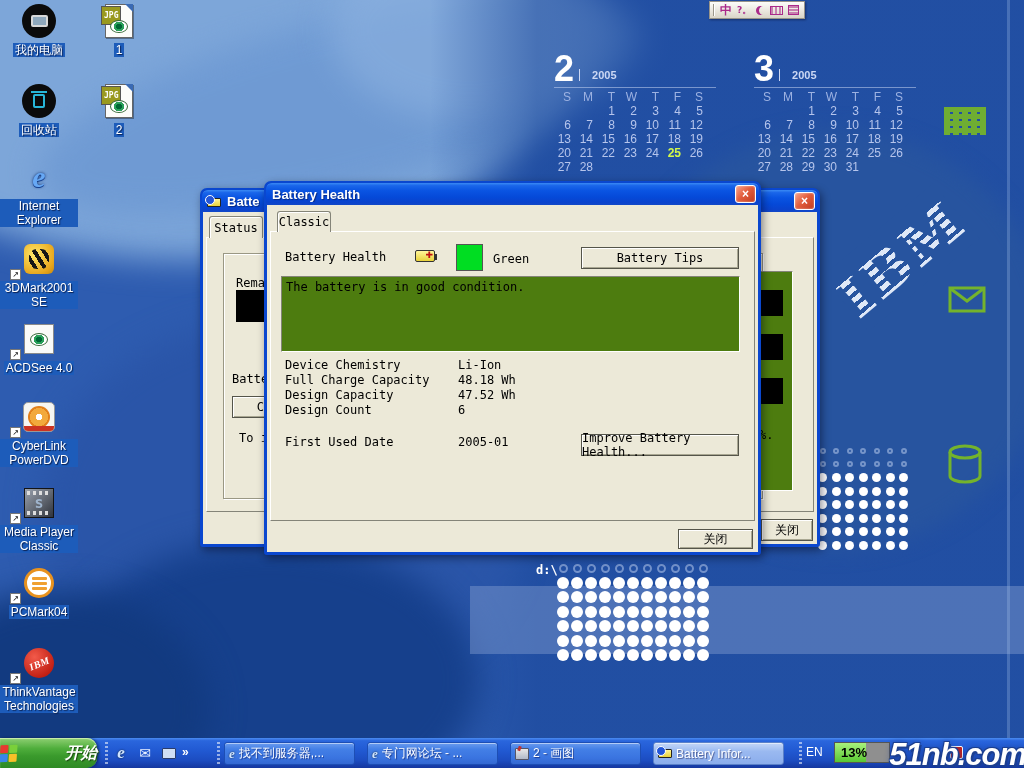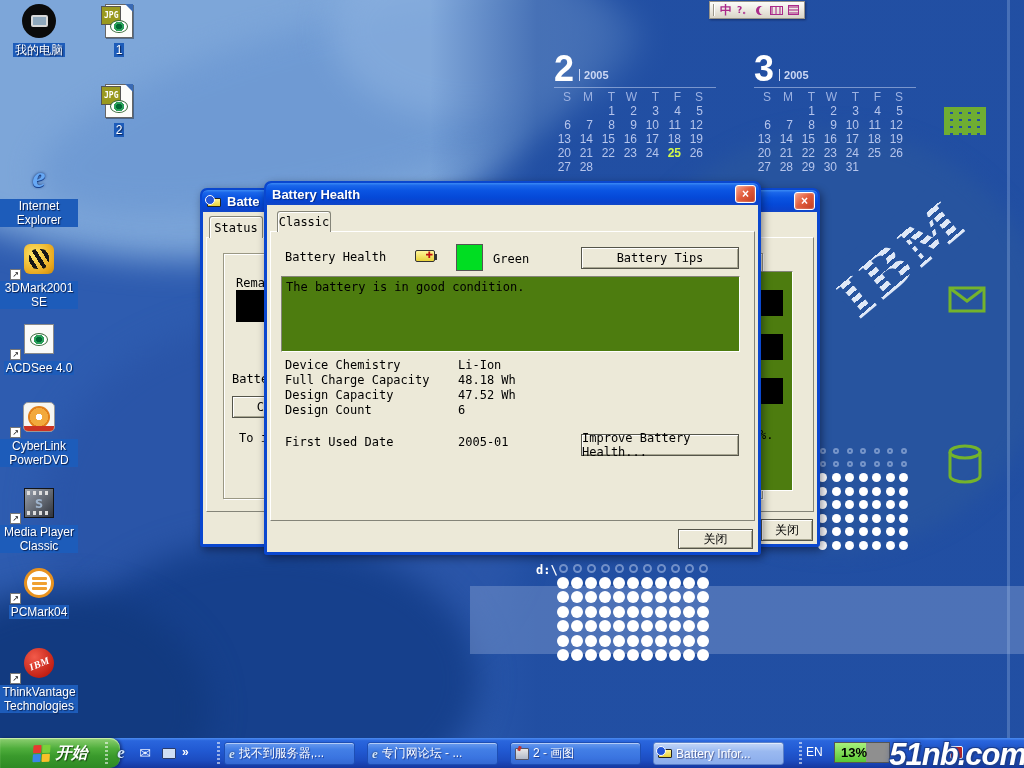--- a/index.html
+++ b/index.html
@@ -9,21 +9,21 @@
 
   
   .blob{position:absolute;filter:blur(16px);border-radius:50%}
   .band{position:absolute}
   .edge{position:absolute;background:rgba(175,200,235,.55)}
 
   
   .cal{width:162px;color:#b6c5ec}
   .cal-title{display:flex;align-items:flex-end;height:32px}
   .cal-month{font:bold 36px "Liberation Sans",sans-serif;color:#fff;line-height:30px}
-  .cal-year{font:bold 11px "Liberation Sans",sans-serif;color:#ccd8f4;border-left:1px solid #ccd8f4;padding-left:4px;margin:0 16px 3px 5px}
+  .cal-year{font:bold 11px "Liberation Sans",sans-serif;color:#ccd8f4;border-left:1px solid #ccd8f4;padding-left:12px;margin:0 16px 3px 5px}
   .cal-sep{height:1px;background:rgba(195,210,240,.55);margin:3px 0 2px}
   .cal-head,.cal-grid{display:grid;grid-template-columns:repeat(7,22px)}
   .cal-cell{font:12px "Liberation Sans",sans-serif;height:14px;line-height:14px;text-align:right;padding-right:5px}
   .cal-hd{color:#9db2e2}
   .cal-hl{color:#d3f84a;font-weight:bold}
 
   
   .ibm{transform:rotate(-40deg);transform-origin:left center;font:900 56px "DejaVu Serif",serif;letter-spacing:3px;color:#e9f0fc;position:relative;opacity:.95}
   .ibm i{position:absolute;inset:-4px 0 -2px 0;background:repeating-linear-gradient(180deg,rgba(39,84,159,0) 0 5px,#27549f 5px 9px)}
 
@@ -93,23 +93,23 @@
   .dlgtext{position:absolute;font:12px "DejaVu Sans Mono",monospace;color:#000;white-space:nowrap}
   .blackbox{position:absolute;background:#000}
   .batt-ico{width:20px;height:12px;background:linear-gradient(#fff59a,#e8d23a);border:1px solid #333;border-radius:2px;position:relative}
   .batt-ico::before{content:"";position:absolute;right:-3px;top:3px;width:3px;height:6px;background:#333}
   .batt-ico::after{content:"✚";position:absolute;right:1px;top:-1px;color:#c01010;font-size:9px}
   .swatch{position:absolute;border:1px solid #555}
 
   
   #taskbar{position:absolute;left:0;top:738px;width:1024px;height:30px;
     background:linear-gradient(180deg,#4b8df2 0%,#2a66dd 9%,#2159d2 42%,#1c4cc0 75%,#15379f 100%);z-index:40}
-  #startbtn{position:absolute;left:0;top:0;width:120px;height:30px;border-radius:0 10px 10px 0;
+  #startbtn{position:absolute;left:0;top:0;width:97px;height:30px;border-radius:0 10px 10px 0;
     background:linear-gradient(180deg,#8fd073 0%,#4fae3c 35%,#3a9a2c 60%,#2e8a24 100%);
-    box-shadow:inset 0 1px 1px #cdf0b0,2px 0 3px rgba(0,0,30,.4);display:flex;align-items:center;justify-content:center;gap:6px;cursor:pointer}
+    box-shadow:inset 0 1px 1px #cdf0b0,2px 0 3px rgba(0,0,30,.4);display:flex;align-items:center;justify-content:space-between;gap:6px;cursor:pointer}
   #startbtn .txt{color:#fff;font:bold italic 16px "Liberation Sans",sans-serif;text-shadow:1px 1px 1px #1a4a10}
   .winflag{display:grid;grid-template-columns:8px 8px;grid-template-rows:8px 8px;gap:1px;transform:skew(-6deg) rotate(-2deg)}
   .winflag i{border-radius:1px}
   .ql-sep{width:3px;height:22px;margin:4px 3px;background:repeating-linear-gradient(180deg,rgba(255,255,255,.55) 0 2px,transparent 2px 4px)}
   .qlicon{width:18px;height:20px;margin:5px 2px;display:flex;align-items:center;justify-content:center;cursor:pointer}
   .taskbtn{position:absolute;top:4px;height:23px;width:131px;border-radius:3px;border:1px solid #1d4eb4;
     background:linear-gradient(180deg,#6a9bef 0%,#437fe6 30%,#3a74e0 70%,#3468d2 100%);
     box-shadow:inset 0 1px 0 rgba(255,255,255,.5);display:flex;align-items:center;gap:4px;padding:0 4px;cursor:pointer}
   .taskbtn.active{background:linear-gradient(180deg,#c3d6f8 0%,#9ab9f0 40%,#8badec 100%);border-color:#5a80c8}
   .taskbtn .tlabel{color:#fff;font:12px "Liberation Sans",sans-serif;white-space:nowrap;overflow:hidden;text-shadow:1px 1px 1px rgba(0,0,60,.5)}
@@ -411,20 +411,28 @@
   </div>
   <div class="dicon" style="left:80px;top:2px">
     <div class="glyph">
         <div class="g-page">
           <span class="g-jpgtag">JPG</span>
           <div class="g-eye big"></div>
         </div>
       </div>
     <span class="lbl">1</span>
   </div>
+  <div class="dicon" style="left:0;top:82px">
+    <div class="glyph">
+        <div class="g-circle">
+          <div class="g-trash"></div>
+        </div>
+      </div>
+    <span class="lbl">回收站</span>
+  </div>
   <div class="dicon" style="left:80px;top:82px">
     <div class="glyph">
         <div class="g-page">
           <span class="g-jpgtag">JPG</span>
           <div class="g-eye big"></div>
         </div>
       </div>
     <span class="lbl">2</span>
   </div>
   <div class="dicon" style="left:0;top:158px">

